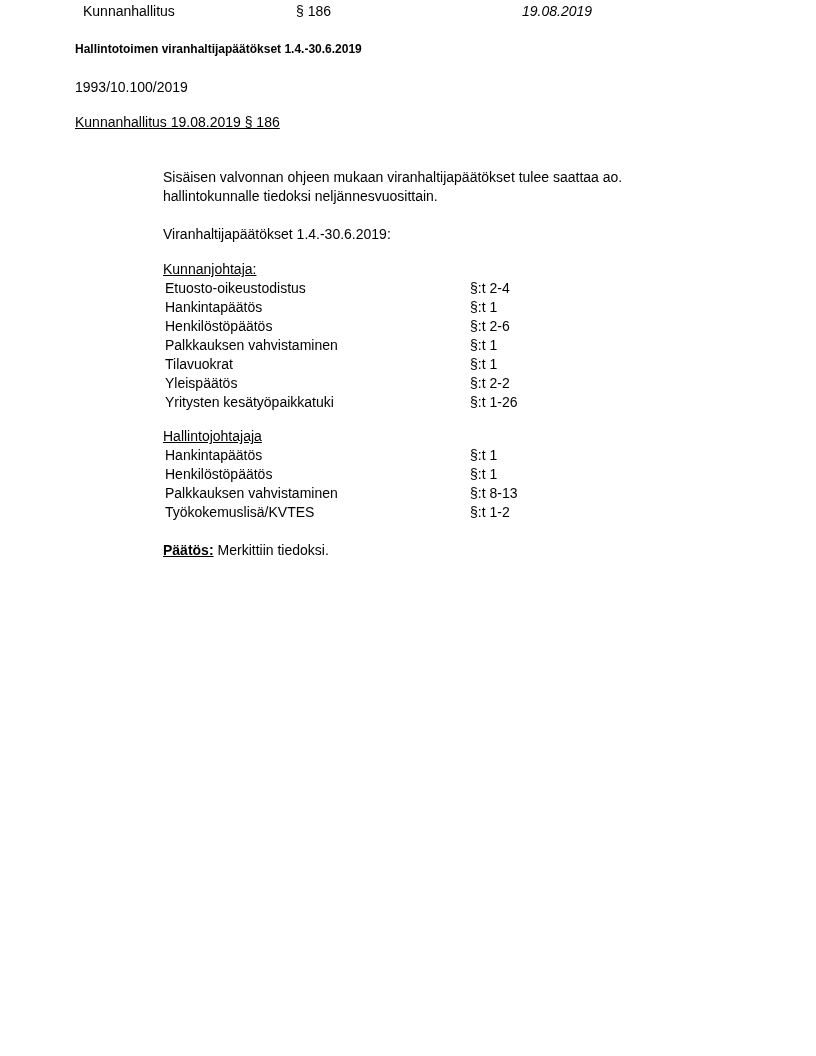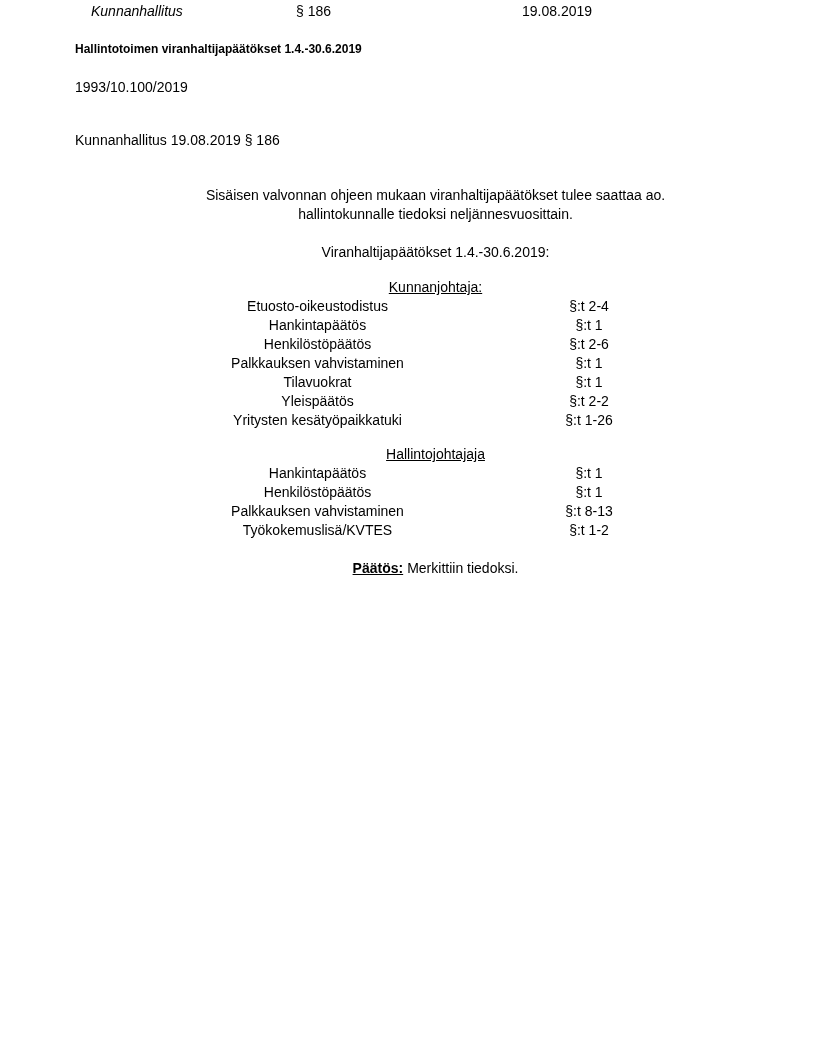--- a/index.html
+++ b/index.html
@@ -20,44 +20,44 @@
     width: 816px;
     height: 1056px;
     padding: 2px 40px 0 75px;
   }
   
   .header-row {
     position: relative;
     height: 19px;
     line-height: 19px;
   }
-  .h-left   { position: absolute; left: 16px; font-style: italic; }
+  .h-left   { position: absolute; left: 8px; }
   .h-center { position: absolute; left: 221px; }
-  .h-right  { position: absolute; left: 447px; }
+  .h-right  { position: absolute; left: 447px; font-style: italic; }
   
   .title {
     margin: 17px 0 0 0;
     font-size: 12px;
     font-weight: bold;
     line-height: 22px;
   }
   .case-number {
     margin-top: 18px;
     line-height: 19px;
   }
   .meeting-line {
-    margin-top: 34px;
+    margin-top: 16px;
     line-height: 19px;
+    text-decoration: underline;
   }
   
   .indent {
     margin-left: 88px;
     margin-top: 36px;
     width: 545px;
-    text-align: center;
   }
   .intro { margin: 0; }
   .intro .line { display: block; line-height: 19px; }
   .subtitle {
     margin-top: 19px;
     line-height: 19px;
   }
   .section { margin-top: 16px; }
   .section + .section { margin-top: 15px; }
   .section-heading {

